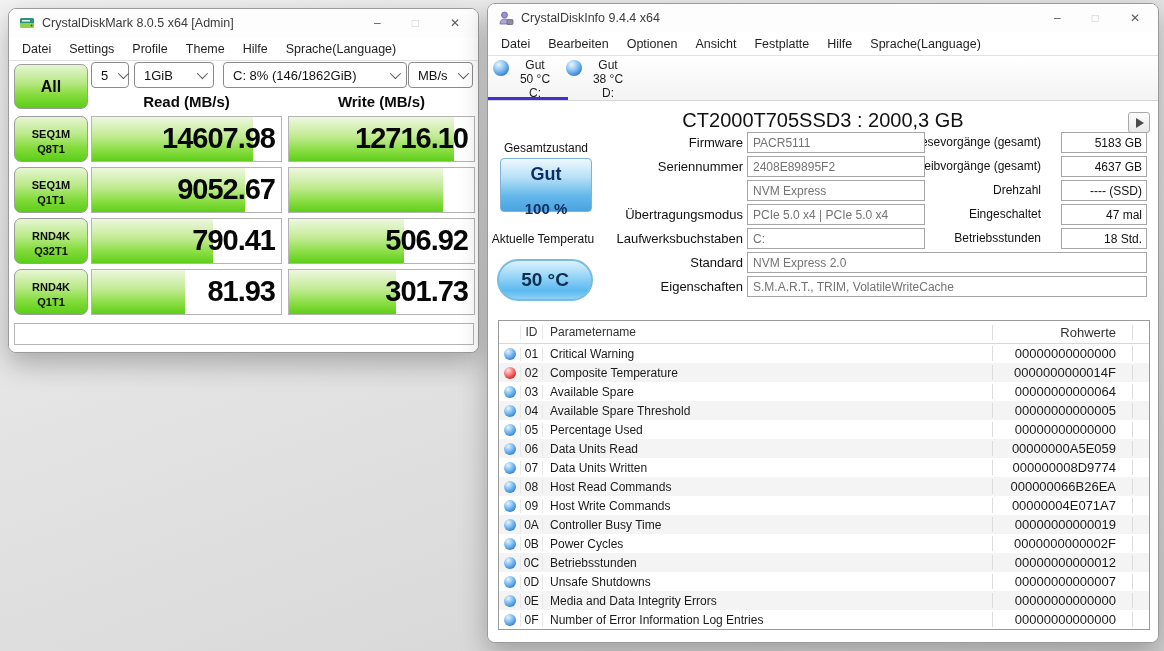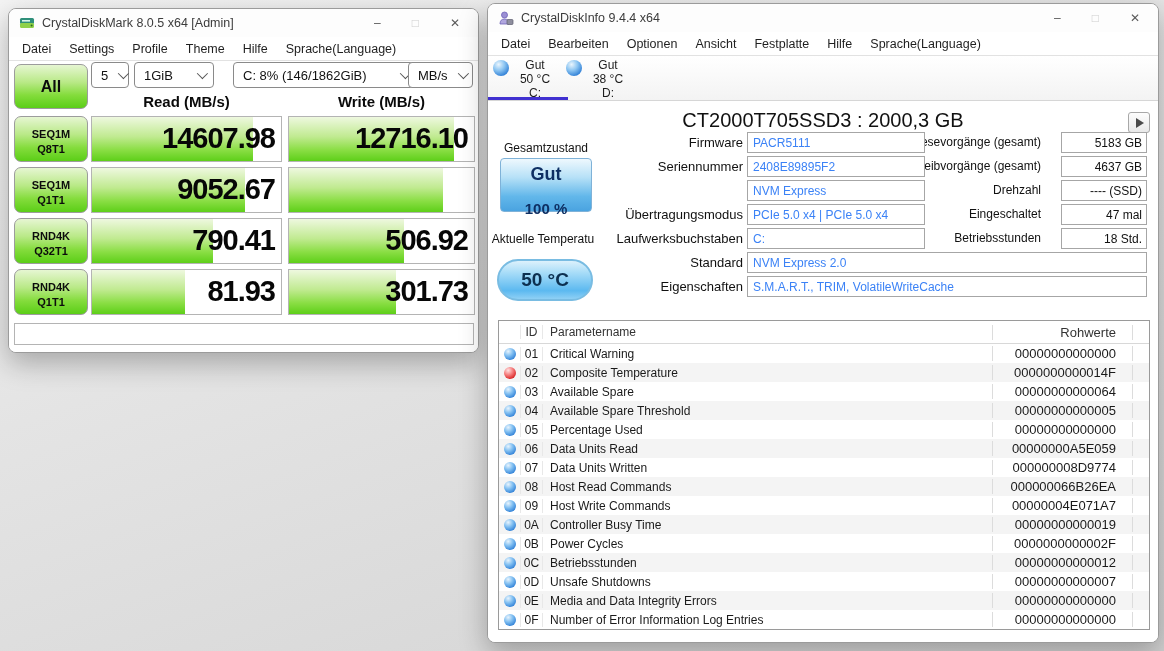--- a/index.html
+++ b/index.html
@@ -69,21 +69,21 @@
   .h-pct{font-size:15px;font-weight:700;margin-top:15px;}
   .temp-pill{position:absolute;left:9px;top:158px;width:96px;height:42px;border-radius:22px;
     border:2px solid #79bce2;box-sizing:border-box;
     background:linear-gradient(180deg,#dcf1fc 0%,#a9ddf8 30%,#5cb9f0 78%,#8fd0f5 100%);
     display:flex;align-items:center;justify-content:center;}
   .temp-value{font-size:19px;font-weight:700;color:#0d3050;}
   .ifield{position:absolute;left:0;right:0;height:22px;}
   .flabel{position:absolute;left:0;width:255px;text-align:right;font-size:13px;color:#111;
     top:3px;white-space:nowrap;}
   .fbox{position:absolute;left:259px;width:178px;height:21px;border:1px solid #a6a6a6;background:#fff;
-    box-sizing:border-box;display:flex;align-items:center;padding:0 5px;font-size:12px;color:#3b82f6;white-space:nowrap;}
+    box-sizing:border-box;display:flex;align-items:center;padding:0 5px;font-size:12px;color:#737373;white-space:nowrap;}
   .fbox.wide{width:400px;}
   .ufield{position:absolute;height:22px;left:437px;width:225px;}
   .ulabel{position:absolute;left:0;width:132px;height:16px;top:3px;overflow:hidden;}
   .ulabel span{position:absolute;right:16px;top:0;white-space:nowrap;font-size:12px;color:#111;}
   .ubox{position:absolute;left:136px;width:86px;height:21px;border:1px solid #a6a6a6;background:#fff;
     box-sizing:border-box;display:flex;align-items:center;justify-content:flex-end;
     padding:0 4px;font-size:12px;color:#111;white-space:nowrap;}
   .smart{position:absolute;left:10px;top:219px;width:652px;border:1px solid #9a9a9a;box-sizing:border-box;
     font-size:12px;color:#1a1a1a;background:#fff;}
   .srow{display:grid;grid-template-columns:21px 22px 1fr 141px 16px;height:19px;align-items:center;}
@@ -133,21 +133,21 @@
     <div class="cdm-body">
       <button class="gbtn all-btn">All</button>
       <div class="dd" style="left:82px;width:38px;">
           <span>5</span>
           <i class="chev"></i>
         </div>
       <div class="dd" style="left:125px;width:80px;">
           <span>1GiB</span>
           <i class="chev"></i>
         </div>
-      <div class="dd" style="left:224px;width:184px;">
+      <div class="dd" style="left:214px;width:184px;">
           <span>C: 8% (146/1862GiB)</span>
           <i class="chev"></i>
         </div>
       <div class="dd" style="left:399px;width:65px;">
           <span>MB/s</span>
           <i class="chev"></i>
         </div>
       <div class="col-head" style="left:82px;width:191px;">Read (MB/s)</div>
       <div class="col-head" style="left:279px;width:187px;">Write (MB/s)</div>
       <div id="bench-rows">

